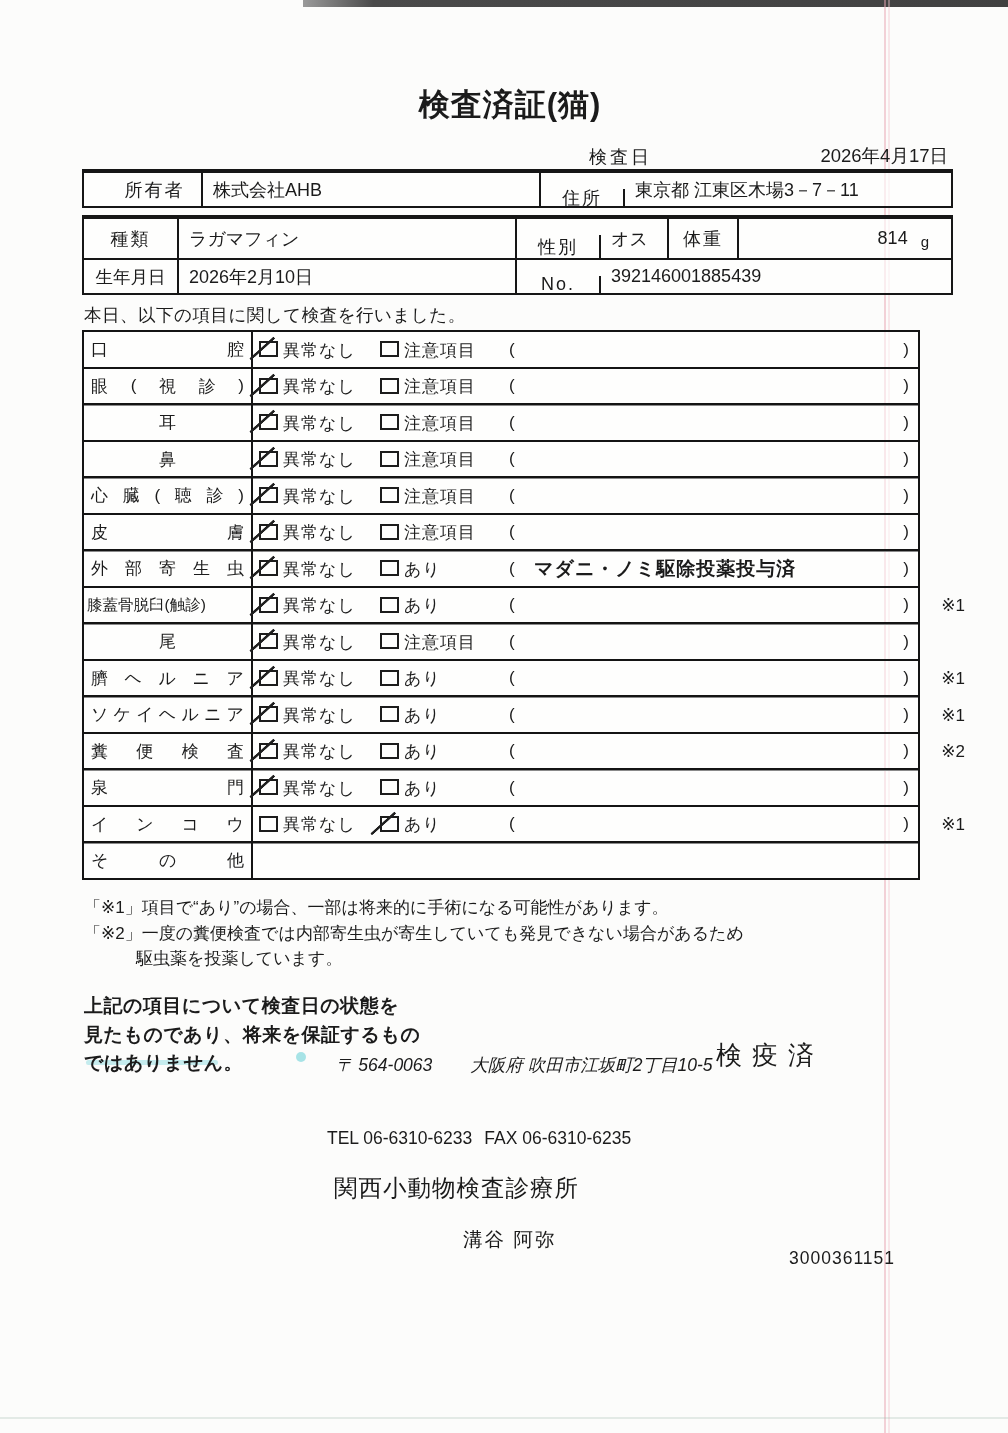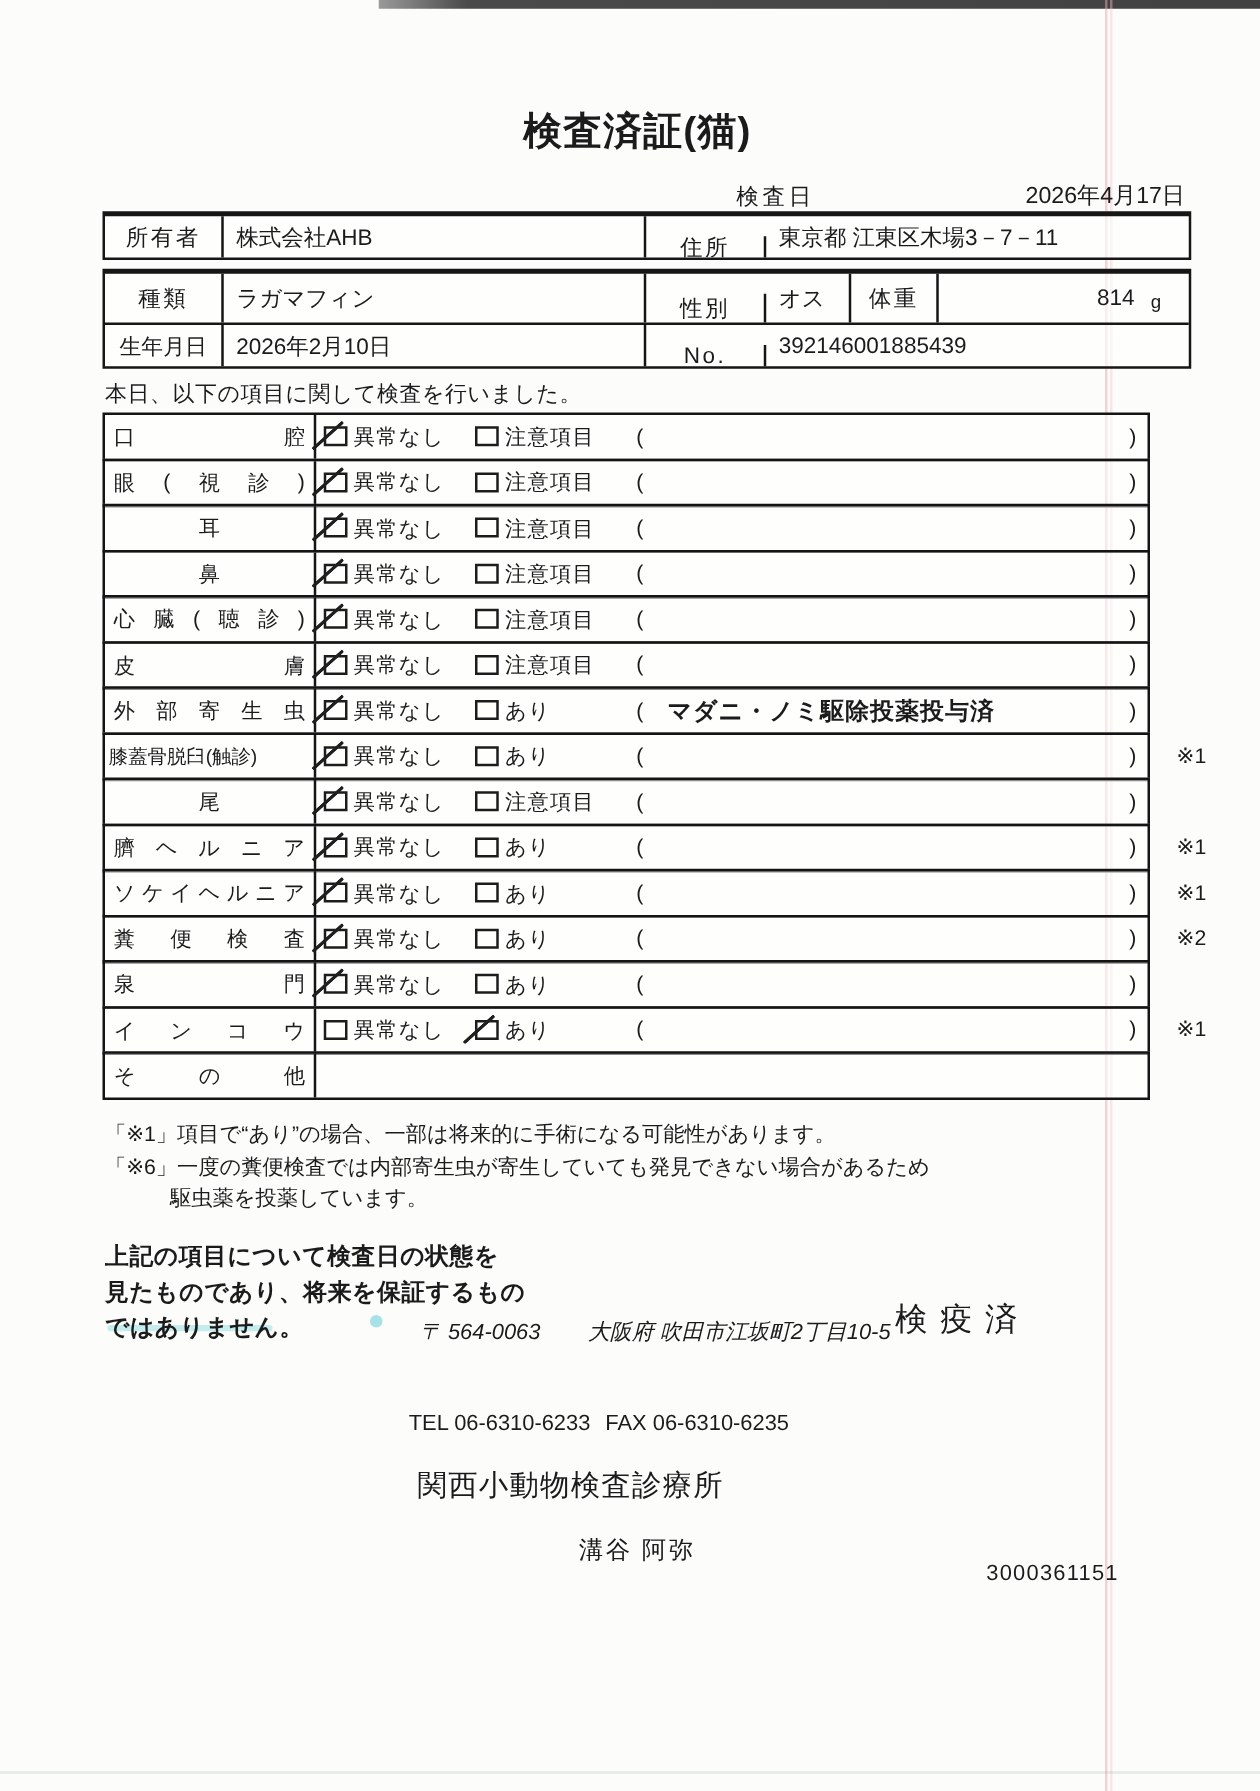--- a/index.html
+++ b/index.html
@@ -26,23 +26,23 @@
 
   
   .tbl{box-sizing:border-box;border:2.5px solid #161616;border-top:4px solid #161616;background:rgba(255,255,255,.6);}
   .tbl .trow{display:flex;box-sizing:border-box;}
   .tbl .cell{box-sizing:border-box;display:flex;align-items:center;font-size:18px;overflow:hidden;white-space:nowrap;}
   .cell.lab{justify-content:center;letter-spacing:2px;}
   .cell.val{padding-left:10px;}
   .br{border-right:2.5px solid #161616;}
   .bb{border-bottom:2.5px solid #161616;}
   .t1{left:82px;top:169px;width:871px;height:39px;}
-  .t1 .trow{height:100%;}
+  .t1 .trow{height:100%;padding-left:24px;}
   .t2{left:82px;top:215px;width:871px;}
-  .w-owner{width:95px;} .w-val1{width:338px;} .w-mid{width:96px;margin-top:16px;} .w-sex{width:68px;} .w-wt{width:70px;}
+  .w-owner{width:95px;} .w-val1{width:338px;} .w-mid{width:84px;margin-top:16px;} .w-sex{width:68px;} .w-wt{width:70px;}
   .grow{flex:1;}
   .t2 .r1{height:41px;} .t2 .r2{height:33px;}
   .weight-val{flex:1;justify-content:flex-end;padding-right:22px;}
   .weight-unit{font-size:15px;margin-left:13px;transform:translateY(3px);}
   .no-lab{letter-spacing:0.5px;font-size:17px;}
 
   .intro{left:84px;top:303px;font-size:17.5px;letter-spacing:0.5px;}
 
   
   .exam-table{left:82px;top:330px;width:838px;}
@@ -343,21 +343,21 @@
         <span>そ</span>
         <span>の</span>
         <span>他</span>
       </div>
       <div class="exam-content"></div>
     </div>
   </div>
 
 <div class="abs footnotes">
   <div>「※1」項目で“あり”の場合、一部は将来的に手術になる可能性があります。</div>
-  <div>「※6」一度の糞便検査では内部寄生虫が寄生していても発見できない場合があるため</div>
+  <div>「※2」一度の糞便検査では内部寄生虫が寄生していても発見できない場合があるため</div>
   <div class="indent">駆虫薬を投薬しています。</div>
 </div>
 
 <div class="abs disclaimer">
   <div>上記の項目について検査日の状態を</div>
   <div>見たものであり、将来を保証するもの</div>
   <div>ではありません。</div>
 </div>
 
 <div class="abs stamp">検疫済</div>

